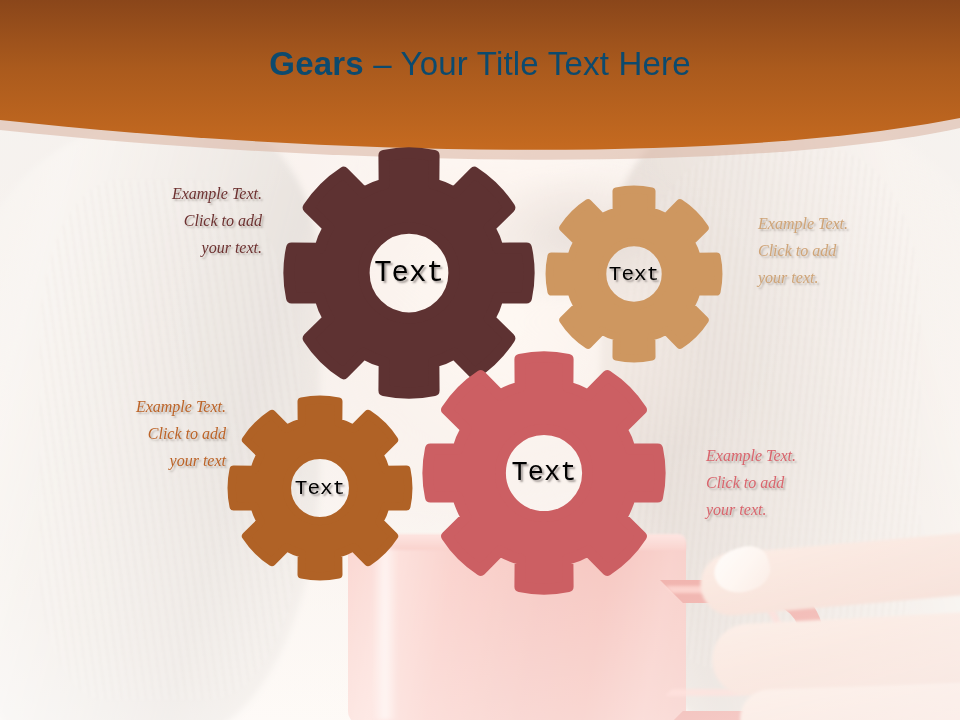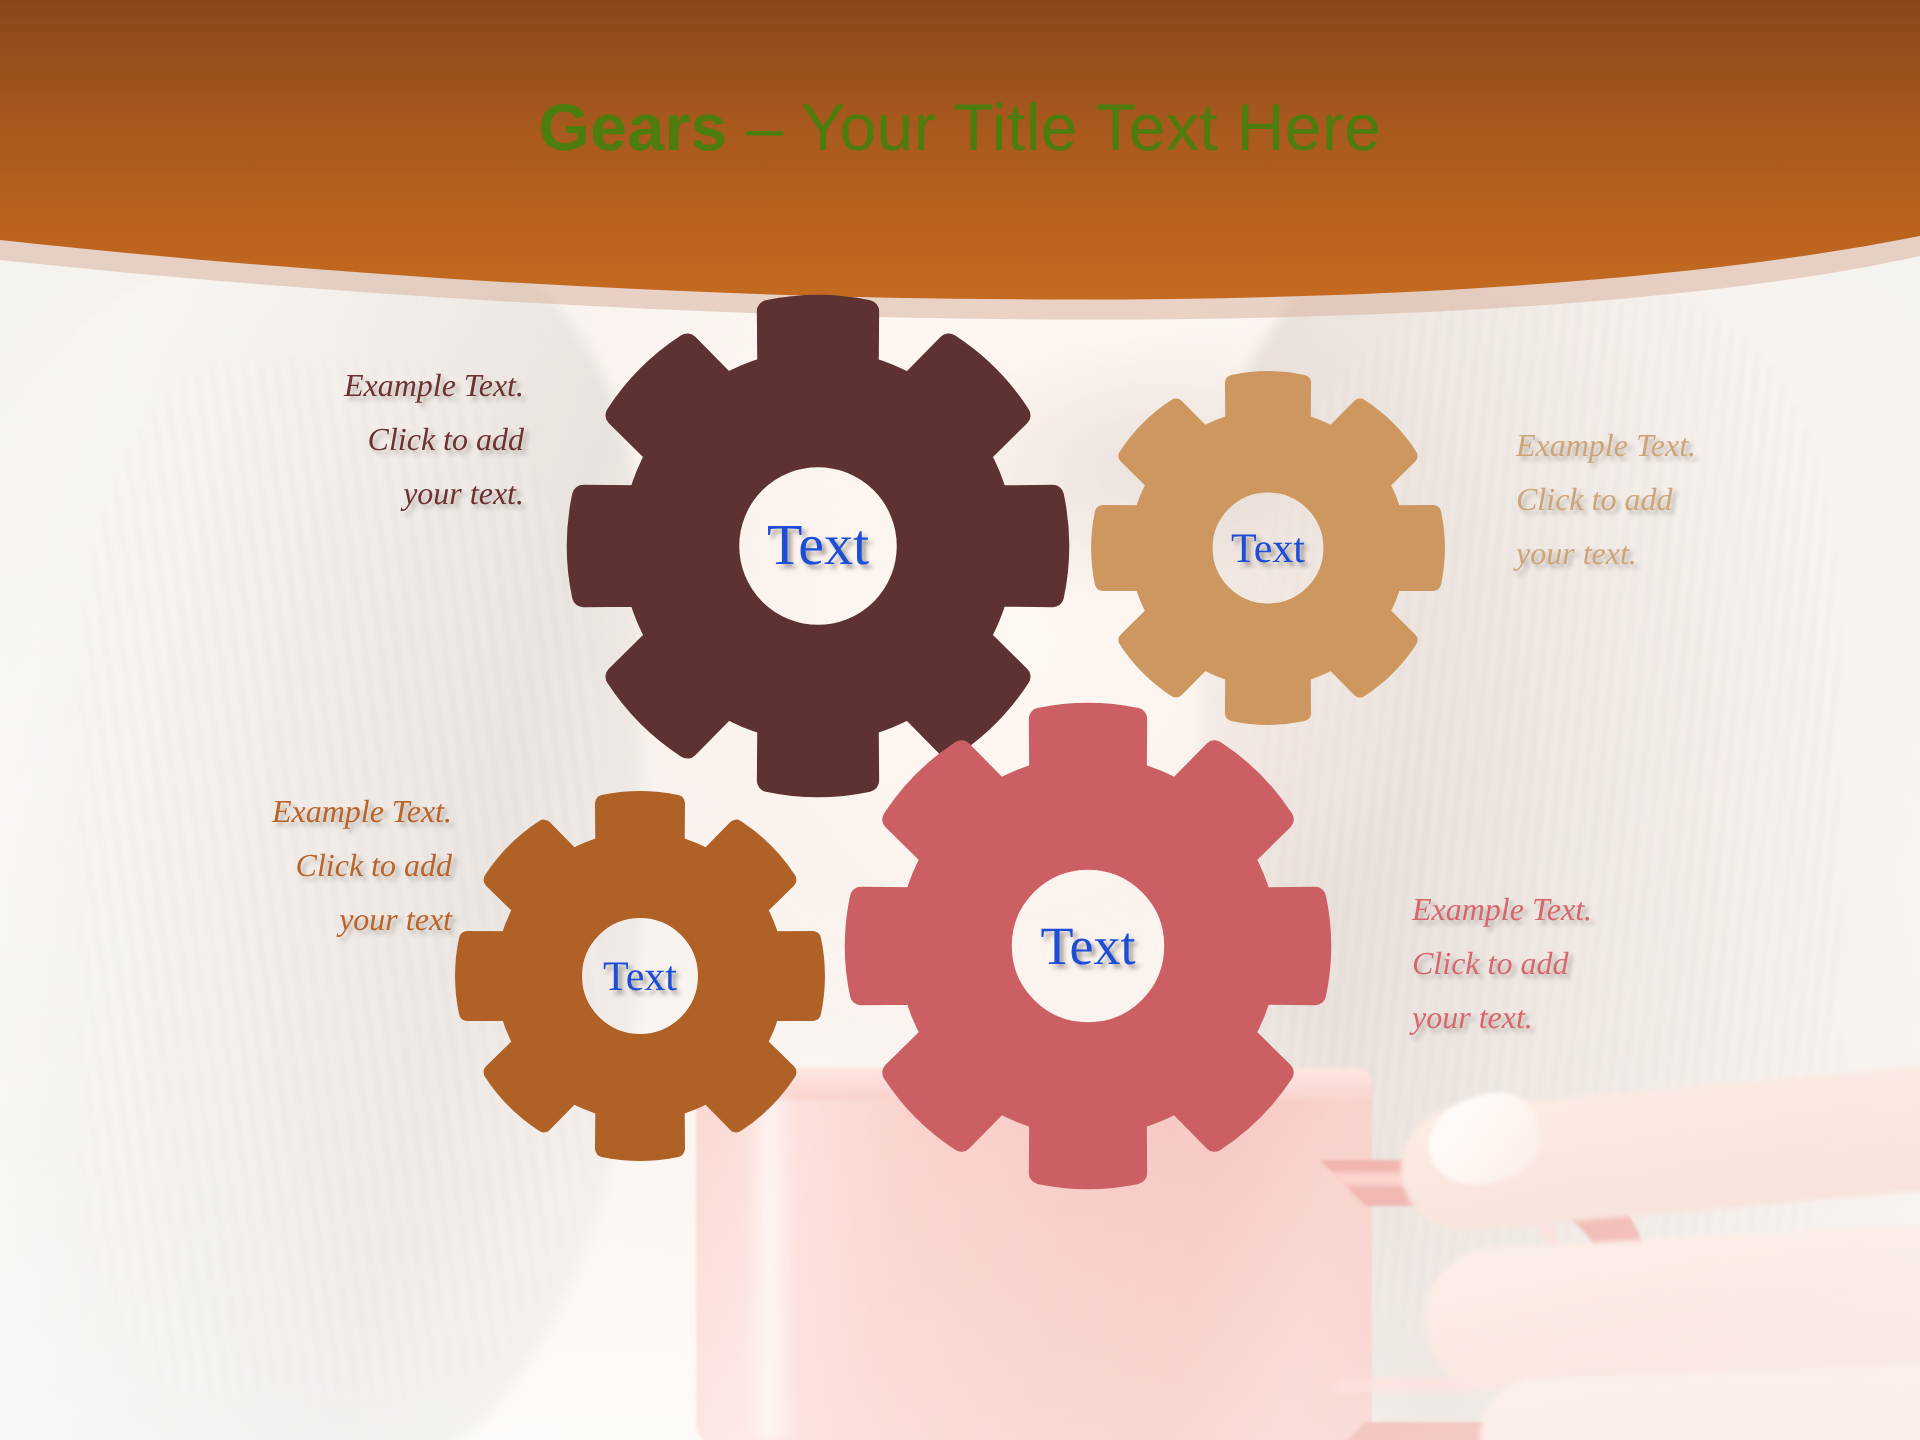--- a/index.html
+++ b/index.html
@@ -217,21 +217,21 @@
     position: absolute;
     left: 0; top: 0;
     width: 960px; height: 165px;
   }
   .header-title {
     position: absolute;
     left: 0;
     top: 44px;
     width: 960px;
     text-align: center;
-    color: #4d7c0f;
+    color: #0c4a6e;
     font-size: 33px;
     line-height: 40px;
     letter-spacing: 0.2px;
     white-space: nowrap;
   }
   .header-title .strong { font-weight: bold; }
   .header-title .rest { font-weight: normal; }
 
   
   .caption {
@@ -253,22 +253,22 @@
     position: absolute;
   }
   .gear svg { display: block; overflow: visible; }
   .gear-label {
     position: absolute;
     left: 0; top: 0;
     width: 100%; height: 100%;
     display: flex;
     align-items: center;
     justify-content: center;
-    color: #1d4ed8;
-    font-family: Liberation Serif, serif;
+    color: #000000;
+    font-family: Liberation Mono, monospace;
     text-shadow: 2px 2px 2px rgba(80,70,68,0.5);
     pointer-events: none;
   }
   #gear-maroon  { left: 284px; top: 148px; width: 250px; height: 250px; }
   #gear-maroon  .gear-label { font-size: 29px; }
   #gear-tan     { left: 546px; top: 186px; width: 176px; height: 176px; }
   #gear-tan     .gear-label { font-size: 21px; }
   #gear-salmon  { left: 423px; top: 352px; width: 242px; height: 242px; }
   #gear-salmon  .gear-label { font-size: 27px; }
   #gear-orange  { left: 228px; top: 396px; width: 184px; height: 184px; }

